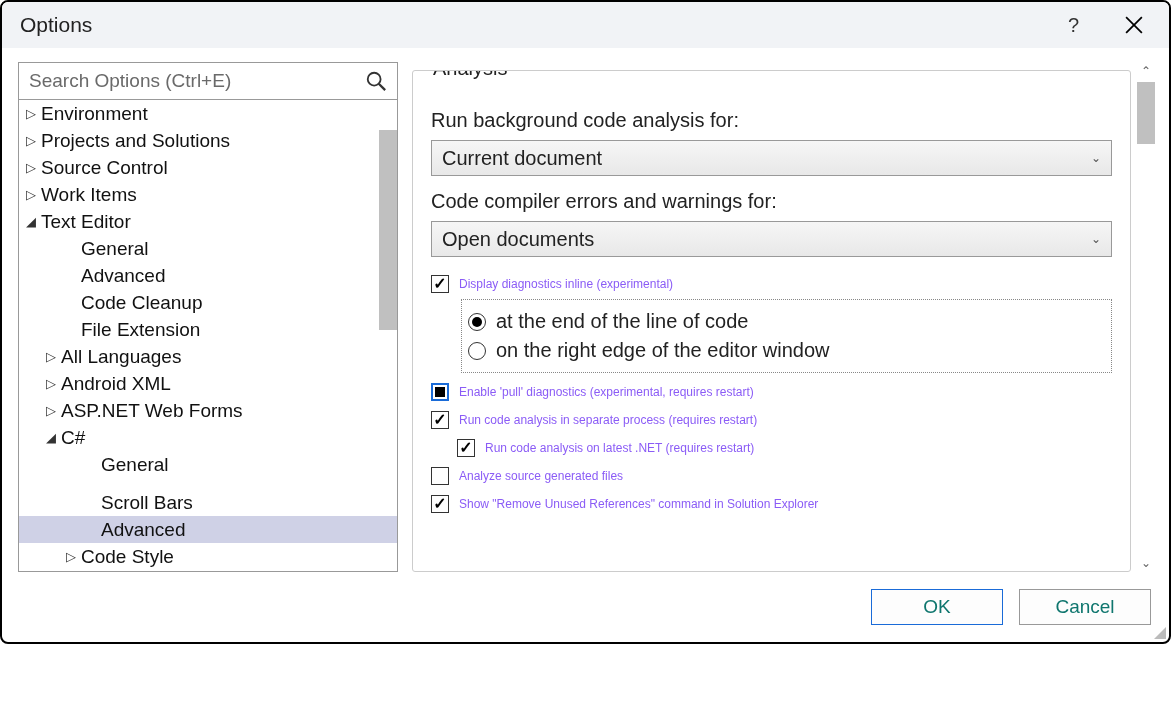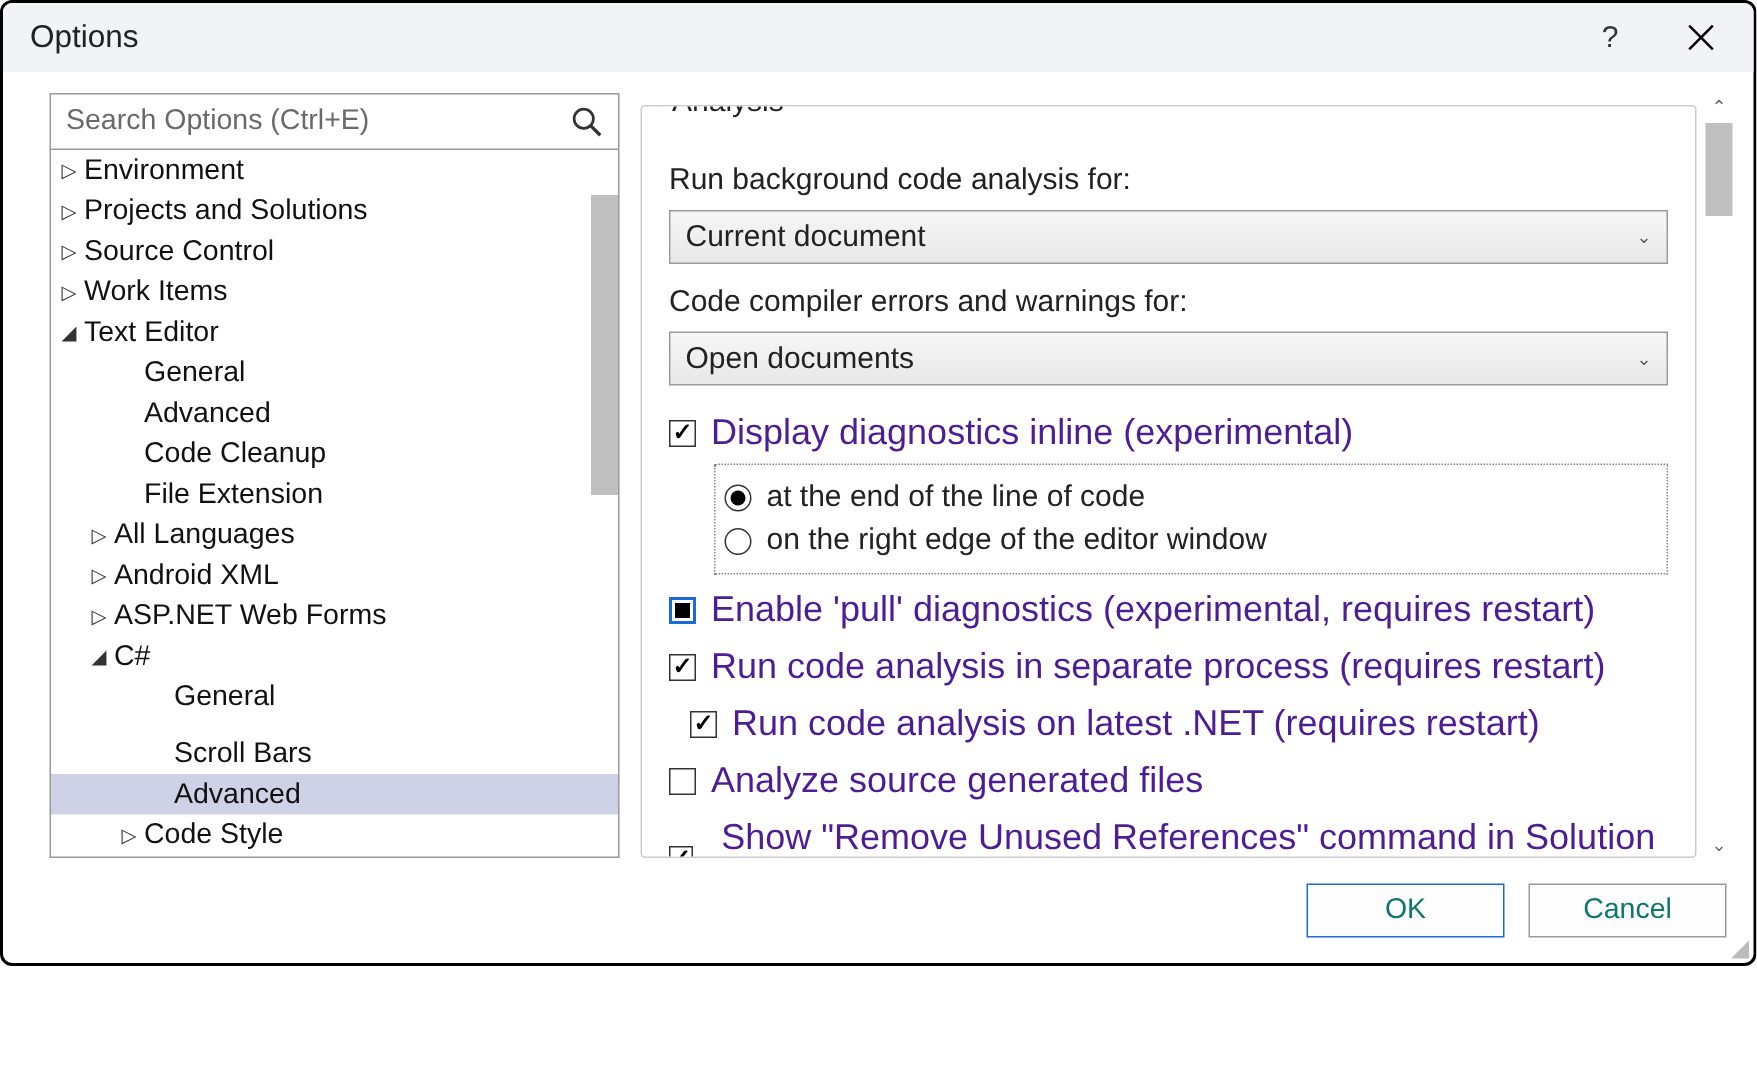--- a/index.html
+++ b/index.html
@@ -3,45 +3,45 @@
 <meta charset="utf-8">
 <style>
 * { box-sizing: border-box; margin: 0; padding: 0; }
 body { font-family: "Segoe UI", sans-serif; background: #fff; width: 1171px; height: 724px; overflow: hidden; }
 .dialog { width: 1171px; height: 644px; border: 2px solid #000; border-radius: 8px; background: #fff; display: flex; flex-direction: column; position: relative; }
 .titlebar { height: 46px; background: #f1f3f6; display: flex; align-items: center; padding: 0 20px 0 18px; border-radius: 6px 6px 0 0; }
 .titlebar-title { font-size: 21px; color: #222; flex: 1; }
 .titlebar-help { font-size: 20px; color: #333; margin-right: 40px; cursor: pointer; }
 .titlebar-close { cursor: pointer; display: flex; align-items: center; justify-content: center; width: 30px; height: 30px; }
 .titlebar-close svg { width: 18px; height: 18px; }
-.body { flex: 1; display: flex; padding: 14px 14px 0 31px; gap: 14px; overflow: hidden; }
+.body { flex: 1; display: flex; padding: 14px 14px 0 16px; gap: 14px; overflow: hidden; }
 .left { width: 380px; display: flex; flex-direction: column; }
 .search-wrap { position: relative; border: 1px solid #999; background: #fff; height: 38px; display: flex; align-items: center; padding: 0 10px; }
 .search-wrap input { border: 0; outline: 0; font-size: 19px; flex: 1; color: #333; background: transparent; }
 .search-wrap input::placeholder { color: #6a6a6a; }
 .search-icon { width: 22px; height: 22px; }
 .tree { flex: 1; border: 1px solid #999; border-top: 0; overflow: hidden; position: relative; background: #fff; }
 .tree-scrollbar { position: absolute; right: 0; top: 30px; width: 18px; height: 200px; background: #c0c0c0; }
 .tree-item { display: flex; align-items: center; height: 27px; font-size: 19px; color: #111; padding-left: 6px; cursor: pointer; }
 .tree-item.selected { background: #cfd1e6; }
 .tree-arrow { width: 12px; display: inline-flex; justify-content: center; margin-right: 4px; font-size: 13px; color: #333; }
 .right { flex: 1; position: relative; display: flex; }
 .fieldset { flex: 1; border: 1px solid #ccc; border-radius: 3px; padding: 18px 18px 0 18px; position: relative; margin-top: 8px; overflow: hidden; }
 .fieldset-legend { position: absolute; top: -14px; left: 14px; background: #fff; padding: 0 6px; font-size: 20px; color: #222; }
 .field-label { font-size: 20px; color: #222; margin: 14px 0 8px 0; }
 .field-label.first { margin-top: 20px; }
 .dropdown { width: 100%; height: 36px; border: 1px solid #999; background: linear-gradient(#f6f6f6,#e8e8e8); display: flex; align-items: center; padding: 0 10px; font-size: 20px; color: #222; position: relative; cursor: pointer; }
 .dropdown .chev { position: absolute; right: 10px; top: 10px; font-size: 12px; color: #555; }
 .check-row { display: flex; align-items: center; margin: 10px 0 0 0; }
-.check-row.sub { margin-left: 14px; }
+.check-row.sub { margin-left: 26px; }
 .checkbox { width: 18px; height: 18px; border: 1.5px solid #333; margin-right: 10px; display: flex; align-items: center; justify-content: center; background: #fff; cursor: pointer; }
 .checkbox.checked::after { content: "✓"; font-size: 16px; font-weight: bold; color: #000; line-height: 1; }
 .checkbox.indet { border: 2px solid #1a6bd8; }
 .checkbox.indet::after { content: ""; display: block; width: 10px; height: 10px; background: #000; }
-.check-label { font-size: 24px; color: #4c1d95; text-align: center; }
+.check-label { font-size: 12px; color: #8b5cf6; text-align: center; }
 .radio-group { margin: 6px 0 6px 30px; border: 1px dotted #888; padding: 4px 6px; }
 .radio-row { display: flex; align-items: center; margin: 6px 0; }
 .radio { width: 18px; height: 18px; border: 1.5px solid #333; border-radius: 50%; margin-right: 10px; display: flex; align-items: center; justify-content: center; cursor: pointer; background: #fff; }
 .radio.checked::after { content: ""; width: 10px; height: 10px; border-radius: 50%; background: #000; }
 .radio-label { font-size: 20px; color: #222; }
 .right-scroll { width: 18px; margin-left: 6px; position: relative; }
 .scroll-up, .scroll-down { position: absolute; width: 18px; height: 18px; display: flex; align-items: center; justify-content: center; font-size: 12px; color: #666; cursor: pointer; }
 .scroll-up { top: 0; }
 .scroll-down { bottom: 0; }
 .scroll-thumb { position: absolute; top: 20px; width: 18px; height: 62px; background: #c0c0c0; }

